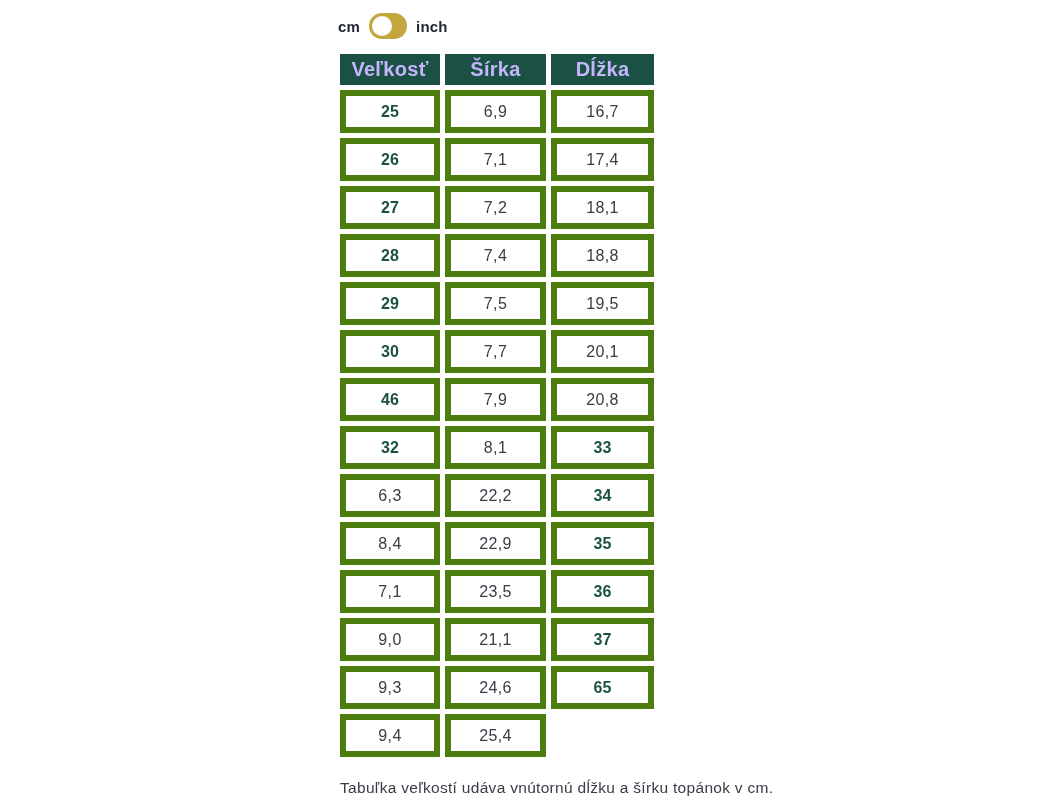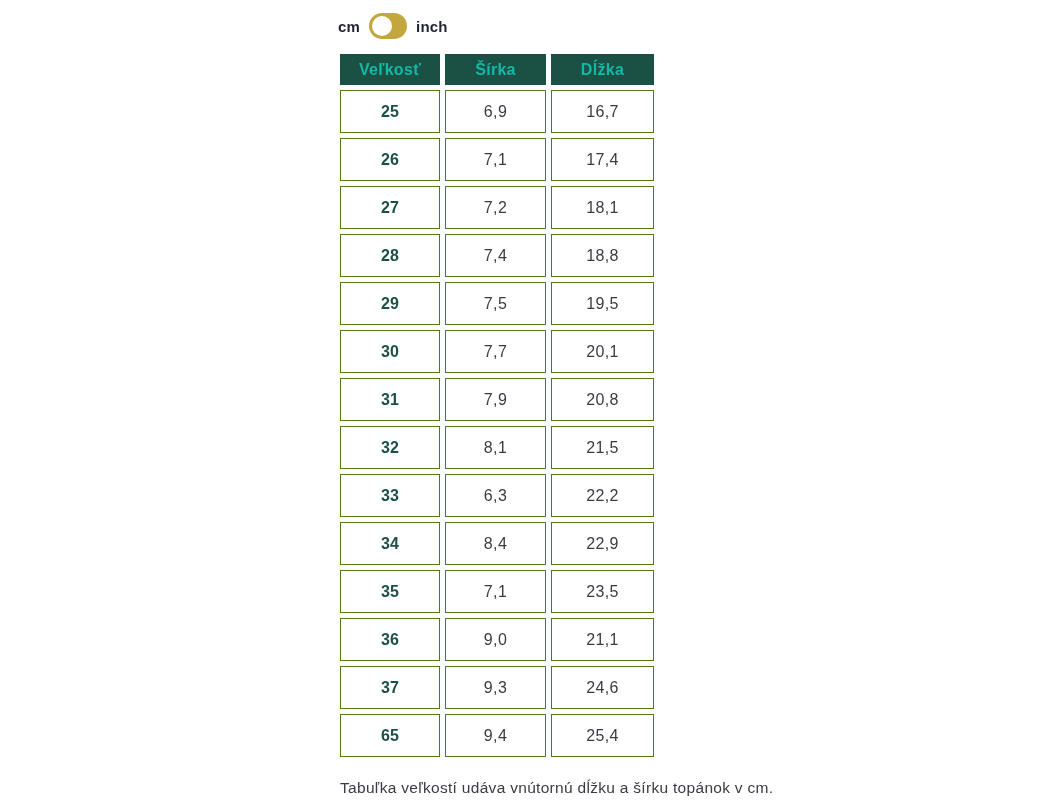--- a/index.html
+++ b/index.html
@@ -52,31 +52,31 @@
     margin-top: 14px;
     display: grid;
     grid-template-columns: 100px 101px 103px;
     grid-auto-rows: 43px;
     grid-template-rows: 31px;
     gap: 5px 5px;
     width: 314px;
   }
   .hcell {
     background: #1b5144;
-    color: #14b8a6;
+    color: #c4b5fd;
     font-weight: 700;
-    font-size: 16px;
+    font-size: 20px;
     display: flex;
     align-items: center;
     justify-content: center;
     letter-spacing: 0.3px;
   }
   .cell {
     background: #ffffff;
-    border: 1px solid #4d7c0f;
+    border: 6px solid #4d7c0f;
     display: flex;
     align-items: center;
     justify-content: center;
     font-size: 16px;
     color: #3b3b46;
     letter-spacing: 0.4px;
   }
   .cell.size {
     font-weight: 700;
     color: #1b5144;
@@ -120,26 +120,25 @@
       <div class="cell">18,1</div>
       <div class="cell size">28</div>
       <div class="cell">7,4</div>
       <div class="cell">18,8</div>
       <div class="cell size">29</div>
       <div class="cell">7,5</div>
       <div class="cell">19,5</div>
       <div class="cell size">30</div>
       <div class="cell">7,7</div>
       <div class="cell">20,1</div>
-      <div class="cell size">31</div>
+      <div class="cell size">46</div>
       <div class="cell">7,9</div>
       <div class="cell">20,8</div>
       <div class="cell size">32</div>
       <div class="cell">8,1</div>
-      <div class="cell">21,5</div>
       <div class="cell size">33</div>
       <div class="cell">6,3</div>
       <div class="cell">22,2</div>
       <div class="cell size">34</div>
       <div class="cell">8,4</div>
       <div class="cell">22,9</div>
       <div class="cell size">35</div>
       <div class="cell">7,1</div>
       <div class="cell">23,5</div>
       <div class="cell size">36</div>

